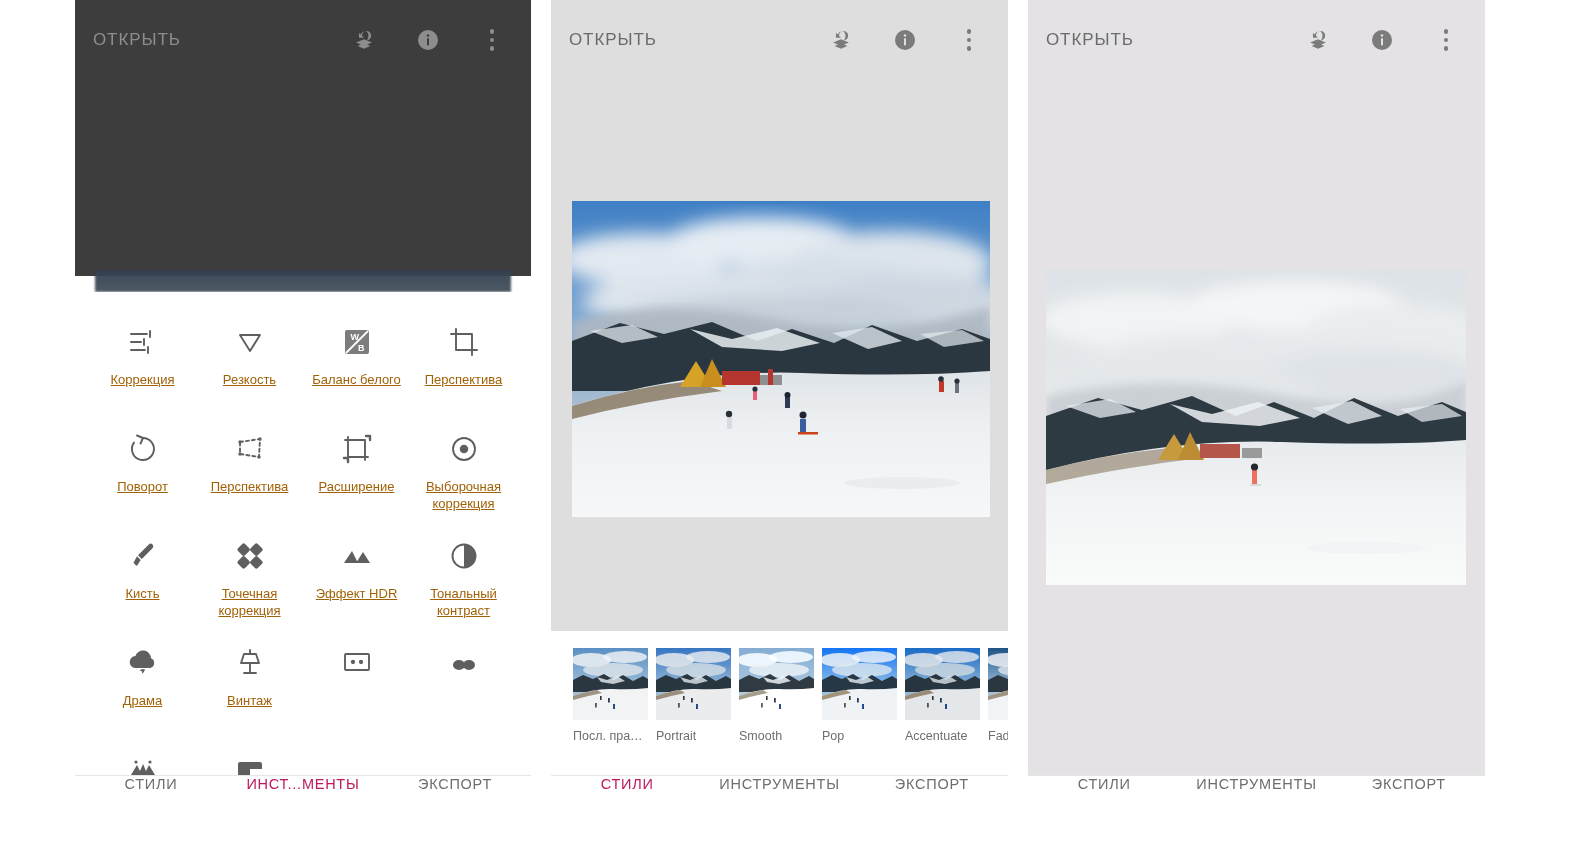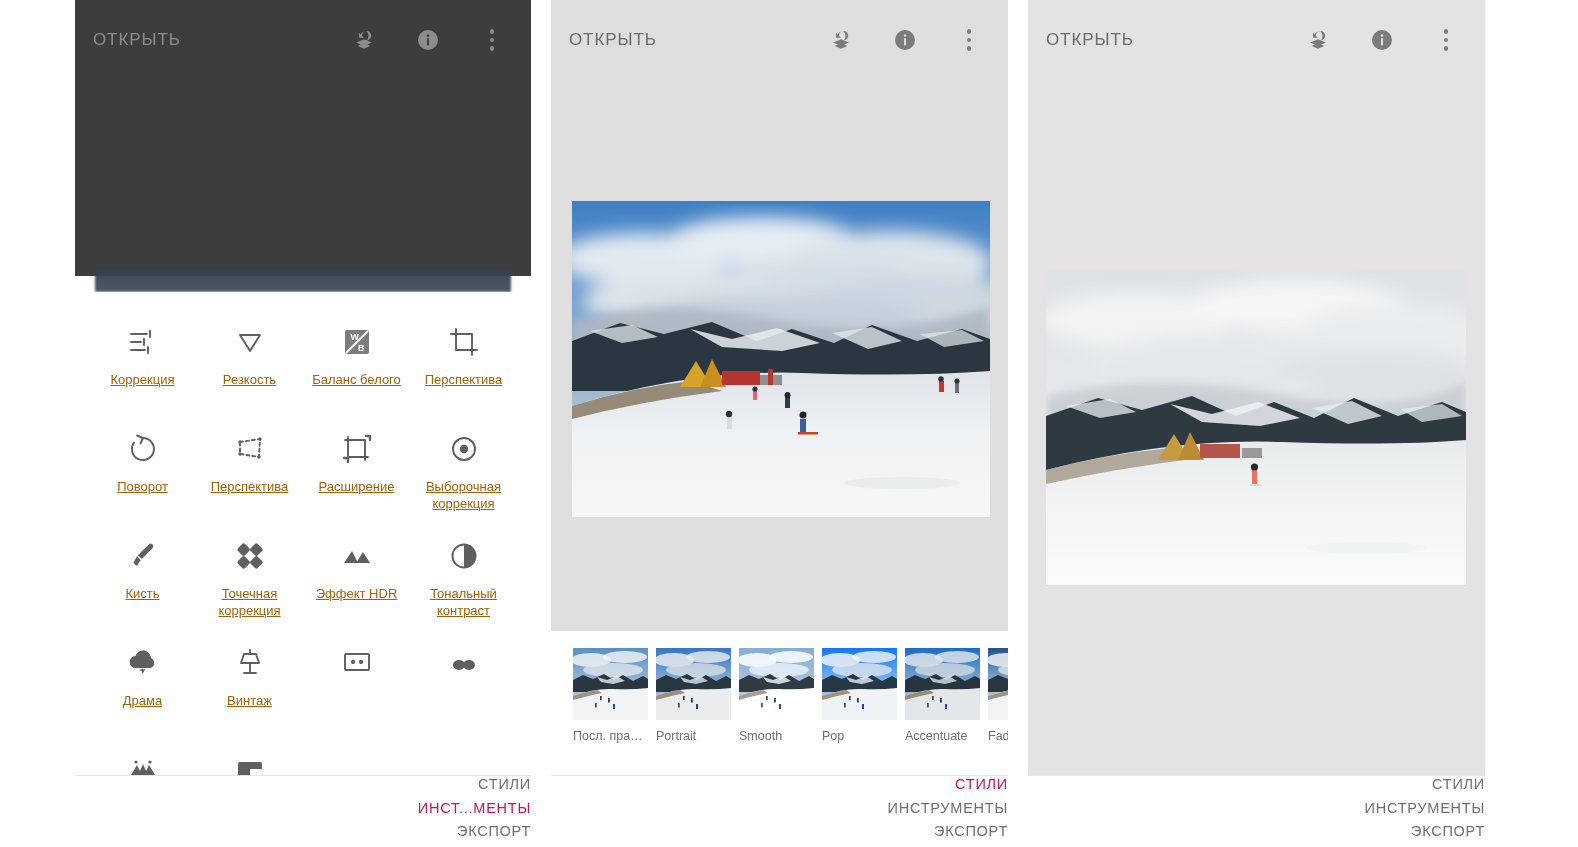--- a/index.html
+++ b/index.html
@@ -74,21 +74,21 @@
     margin-top: 9px;
     font-size: 13px; line-height: 17px; color: #a16207;
     text-align: center; width: 94px; word-wrap: break-word; text-decoration: underline;
   }
 
   
   .bottomnav {
     position: absolute; left: 0; bottom: 0; width: 100%; height: 72px;
     background: #ffffff;
     border-top: 1px solid #e6e6e6;
-    display: flex; align-items: flex-end; flex-direction: column;
+    display: flex; align-items: flex-start;
   }
   .navtab {
     flex: 1; text-align: center;
     font-size: 14.5px; letter-spacing: .75px; color: #6e6e6e;
     white-space: nowrap;
   }
   .navtab.active { color: #be185d; }
 
   
   .p2-canvas {

